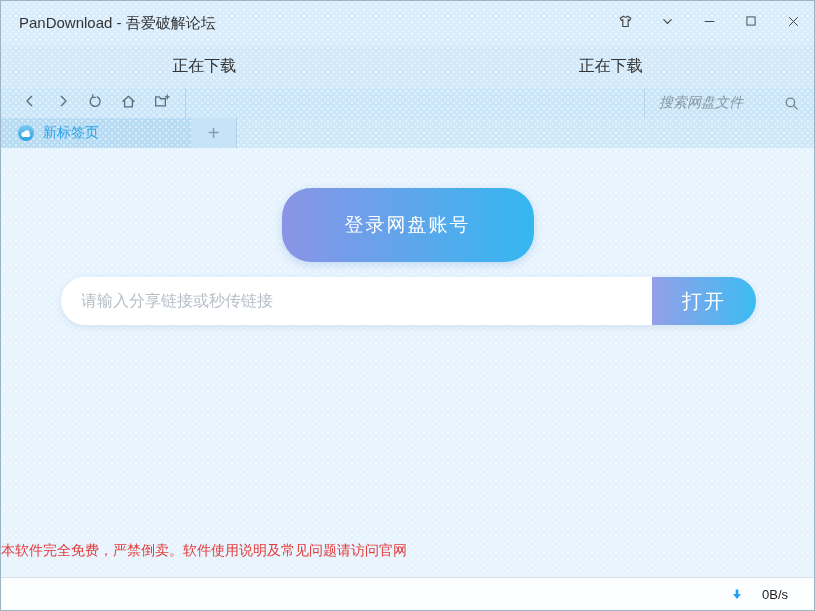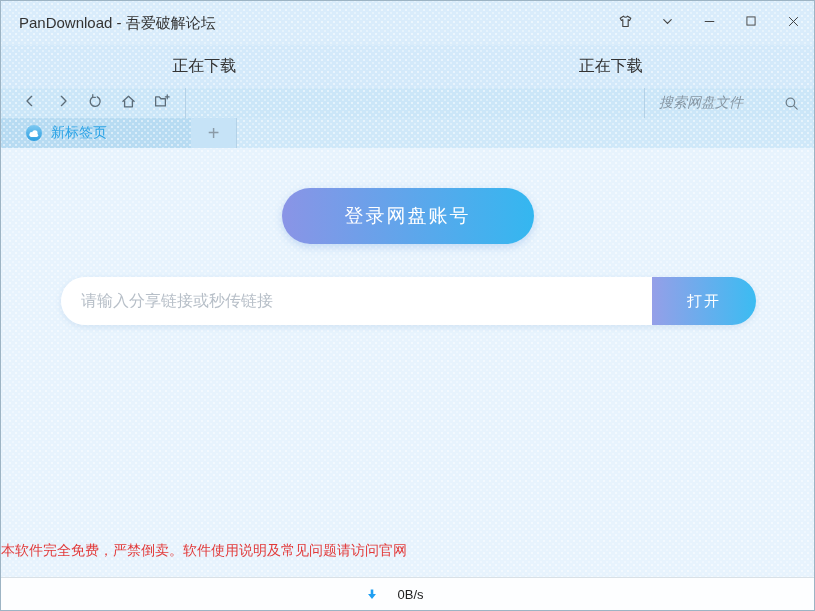--- a/index.html
+++ b/index.html
@@ -90,39 +90,39 @@
   
   .tabstrip {
     height: 30px; flex: 0 0 30px;
     background-color: #cfe8f9;
     display: flex; align-items: stretch;
   }
   .page-tab {
     width: 190px;
     background-color: #b7dbf2;
     display: flex; align-items: center;
-    padding-left: 24px; gap: 8px;
+    padding-left: 16px; gap: 8px;
   }
   .page-tab-label { font-size: 14px; color: #2ba3e6; }
   .newtab-btn {
     width: 46px;
     display: flex; align-items: center; justify-content: center;
     font-size: 20px; font-weight: 300; color: #8a9aa7;
     border-right: 1px solid rgba(150,185,210,0.4);
     background-color: #c6e3f7;
     cursor: default;
   }
   
   .content {
     flex: 1 1 auto; position: relative;
     background-color: #e7f3fd;
   }
   .login-btn {
     position: absolute; top: 40px; left: 50%; transform: translateX(-50%);
-    width: 252px; height: 56px; border: none; border-radius: 29px;
+    width: 252px; height: 74px; border: none; border-radius: 29px;
     background: linear-gradient(90deg, #8a94e6, #34b7f0);
     color: #fff; font-size: 19px; letter-spacing: 2px;
     font-family: inherit; cursor: pointer;
     box-shadow: 0 3px 8px rgba(80,140,220,0.25);
   }
   .link-row {
     position: absolute; top: 129px; left: 60px; right: 58px;
     height: 48px; display: flex;
     border-radius: 24px;
     box-shadow: 0 2px 6px rgba(100,150,200,0.18);
@@ -133,33 +133,33 @@
     border-radius: 24px 0 0 24px;
     background: #ffffff;
     padding: 0 20px; font-size: 16px; color: #4d7c0f;
     font-family: inherit;
   }
   .link-input::placeholder { color: #b7bfc8; opacity: 1; }
   .open-btn {
     flex: 0 0 104px; height: 100%;
     border: none; border-radius: 0 24px 24px 0;
     background: linear-gradient(90deg, #959fe8, #3bbcf2);
-    color: #fff; font-size: 15px; letter-spacing: 2px;
+    color: #fff; font-size: 20px; letter-spacing: 2px;
     font-family: Liberation Sans, sans-serif; cursor: pointer;
   }
   .notice {
     position: absolute; bottom: 17px; left: 0; right: 0;
     font-size: 14px; color: #e23a3a;
   }
   
   .statusbar {
     height: 33px; flex: 0 0 33px;
     background: #fdfeff;
     border-top: 1px solid #d9e1e7;
-    display: flex; align-items: center; justify-content: center;
+    display: flex; align-items: center; justify-content: flex-end;
     padding-right: 26px; gap: 18px;
   }
   .speed-text { font-size: 13px; color: #222; }
 </style>
 </head>
 <body>
 
 <div class="window">
 
   <div class="titlebar textured">

